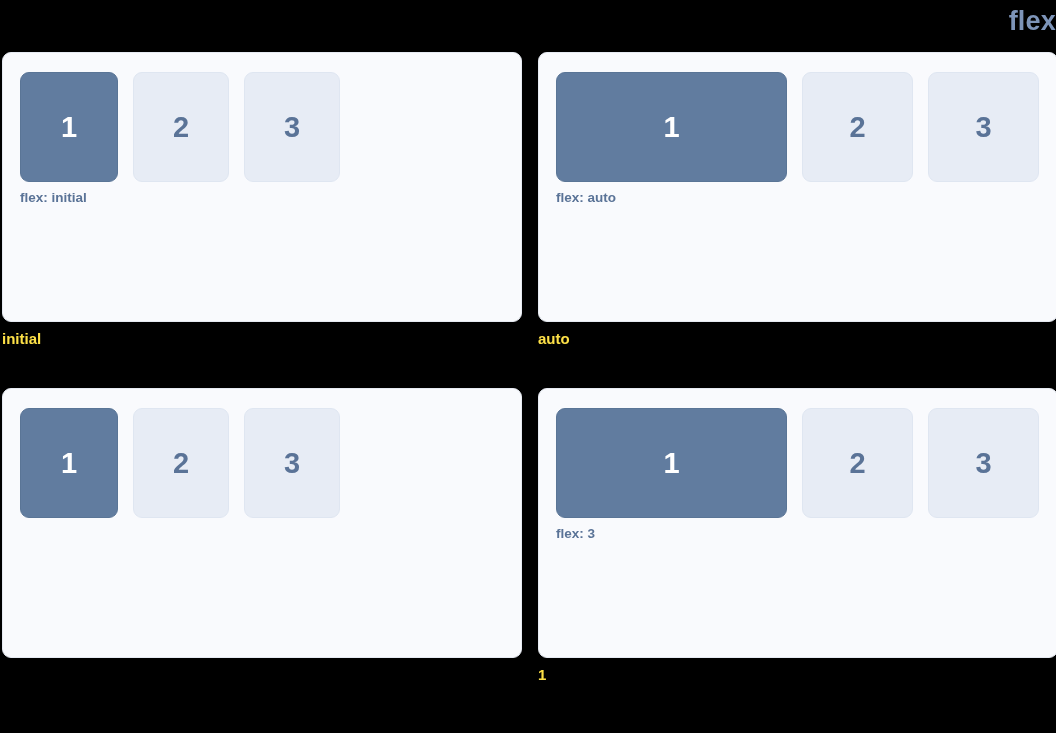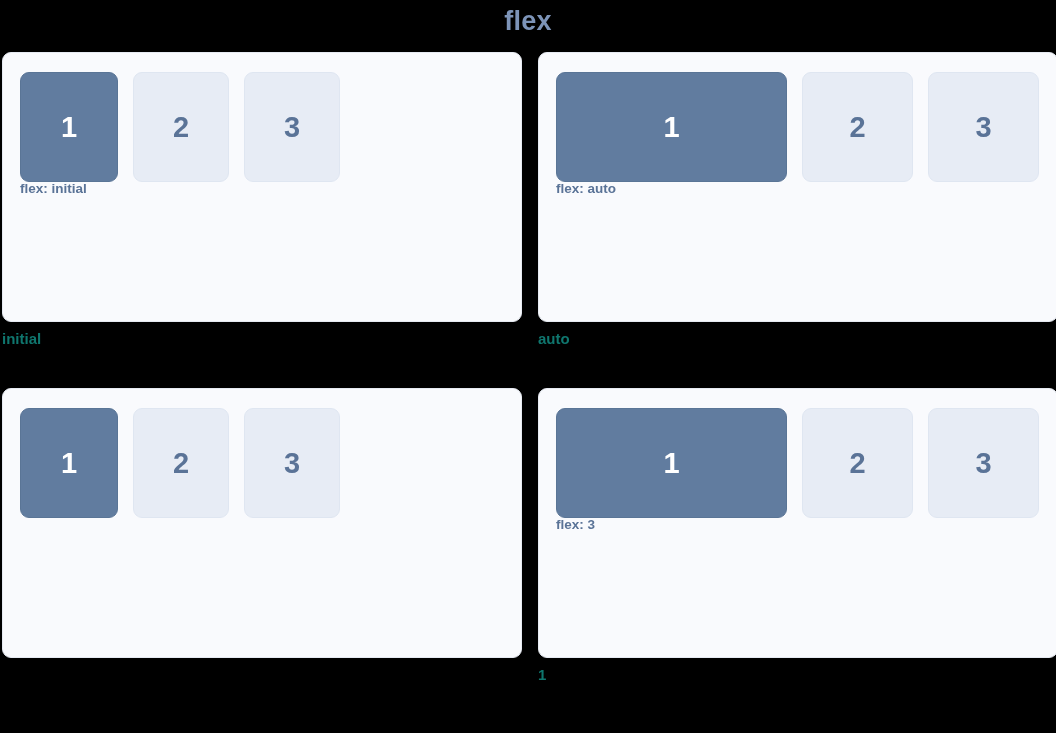--- a/index.html
+++ b/index.html
@@ -9,21 +9,21 @@
     width: 1056px;
     height: 733px;
     overflow: hidden;
   }
   body {
     font-family: "Liberation Sans", sans-serif;
     -webkit-font-smoothing: antialiased;
   }
 
   #page-title {
-    text-align: center;
+    text-align: right;
     color: #7d94b8;
     font-size: 27px;
     font-weight: bold;
     line-height: 1;
     padding-top: 8px;
     margin: 0 0 17px 0;
     letter-spacing: 0.2px;
   }
 
   #demo-grid {
@@ -89,26 +89,26 @@
   .mode-none .flex-box.primary { flex: none; width: 98px; }
   .mode-none .flex-box.secondary { flex: none; width: 96px; }
 
   .mode-1 .flex-box.primary { flex: 1; }
   .mode-1 .flex-box.secondary { flex: none; width: 111px; }
 
   .card-caption {
     color: #5a7397;
     font-size: 13.5px;
     font-weight: bold;
-    margin-top: 0;
+    margin-top: 9px;
     line-height: 1;
   }
 
   .section-label {
-    color: #0f766e;
+    color: #fde047;
     font-size: 15px;
     font-weight: bold;
     line-height: 1;
     margin-top: 9px;
   }
 </style>
 </head>
 <body>
 
 <h1 id="page-title">flex</h1>

